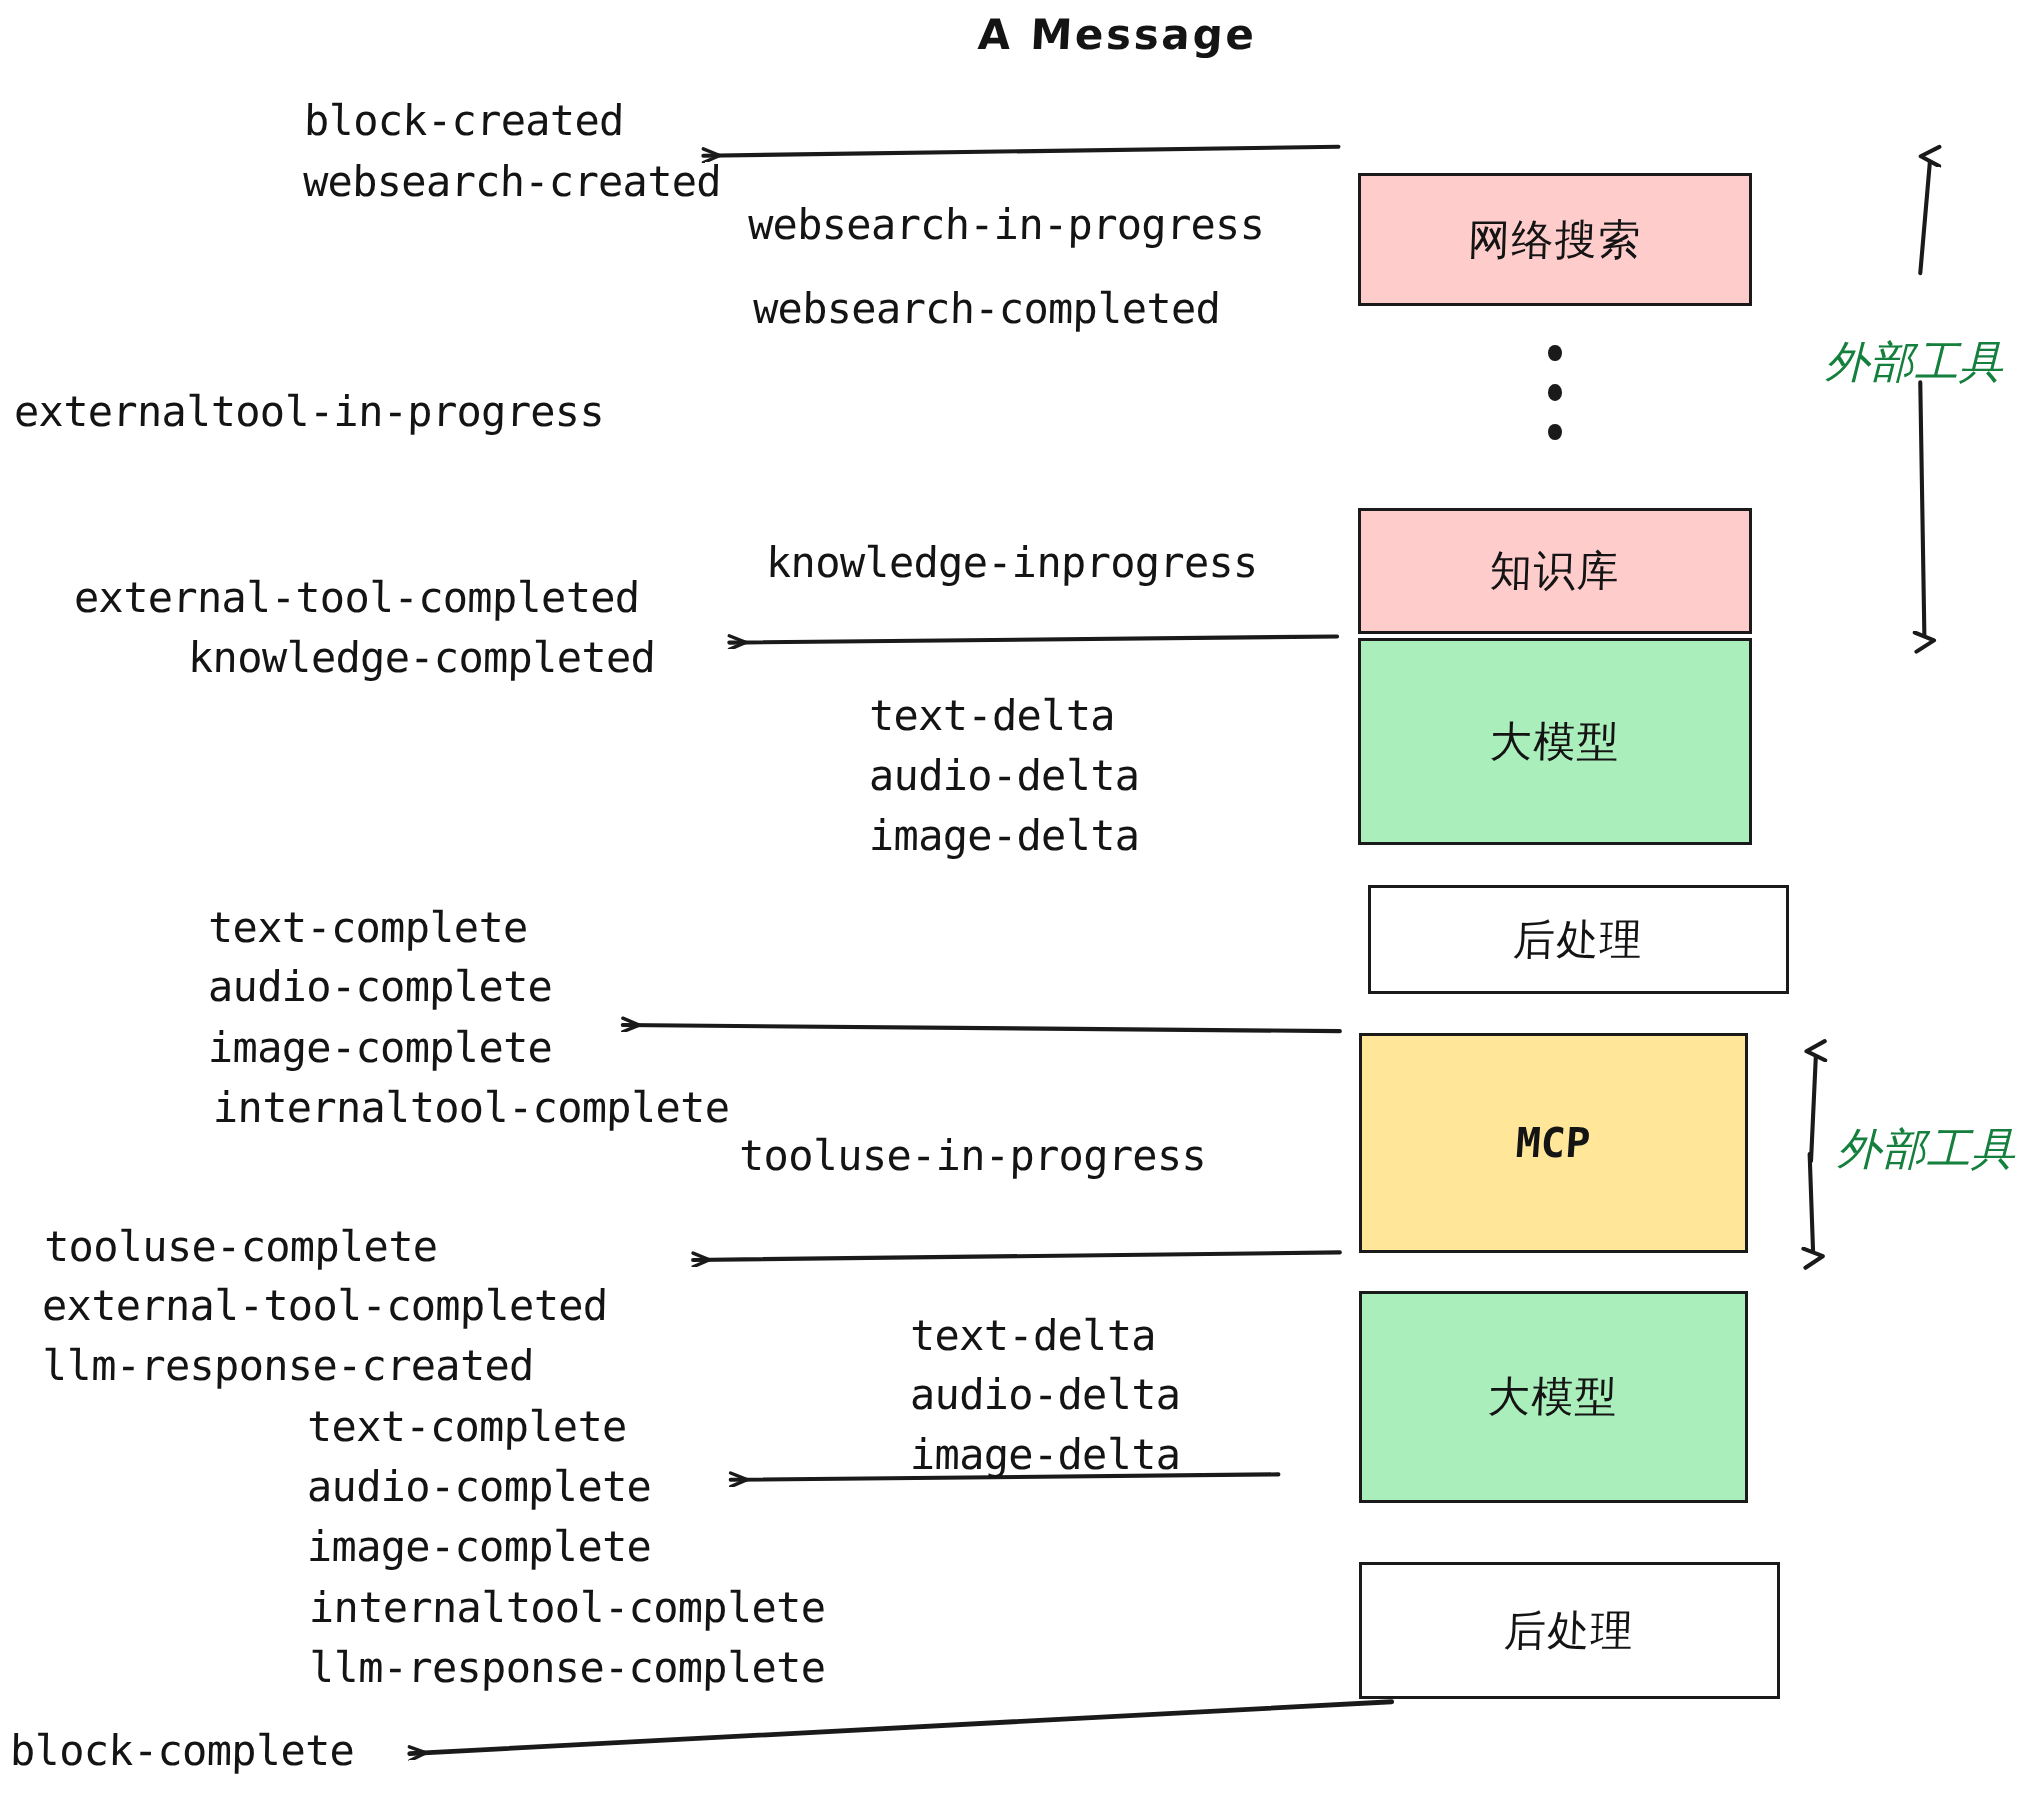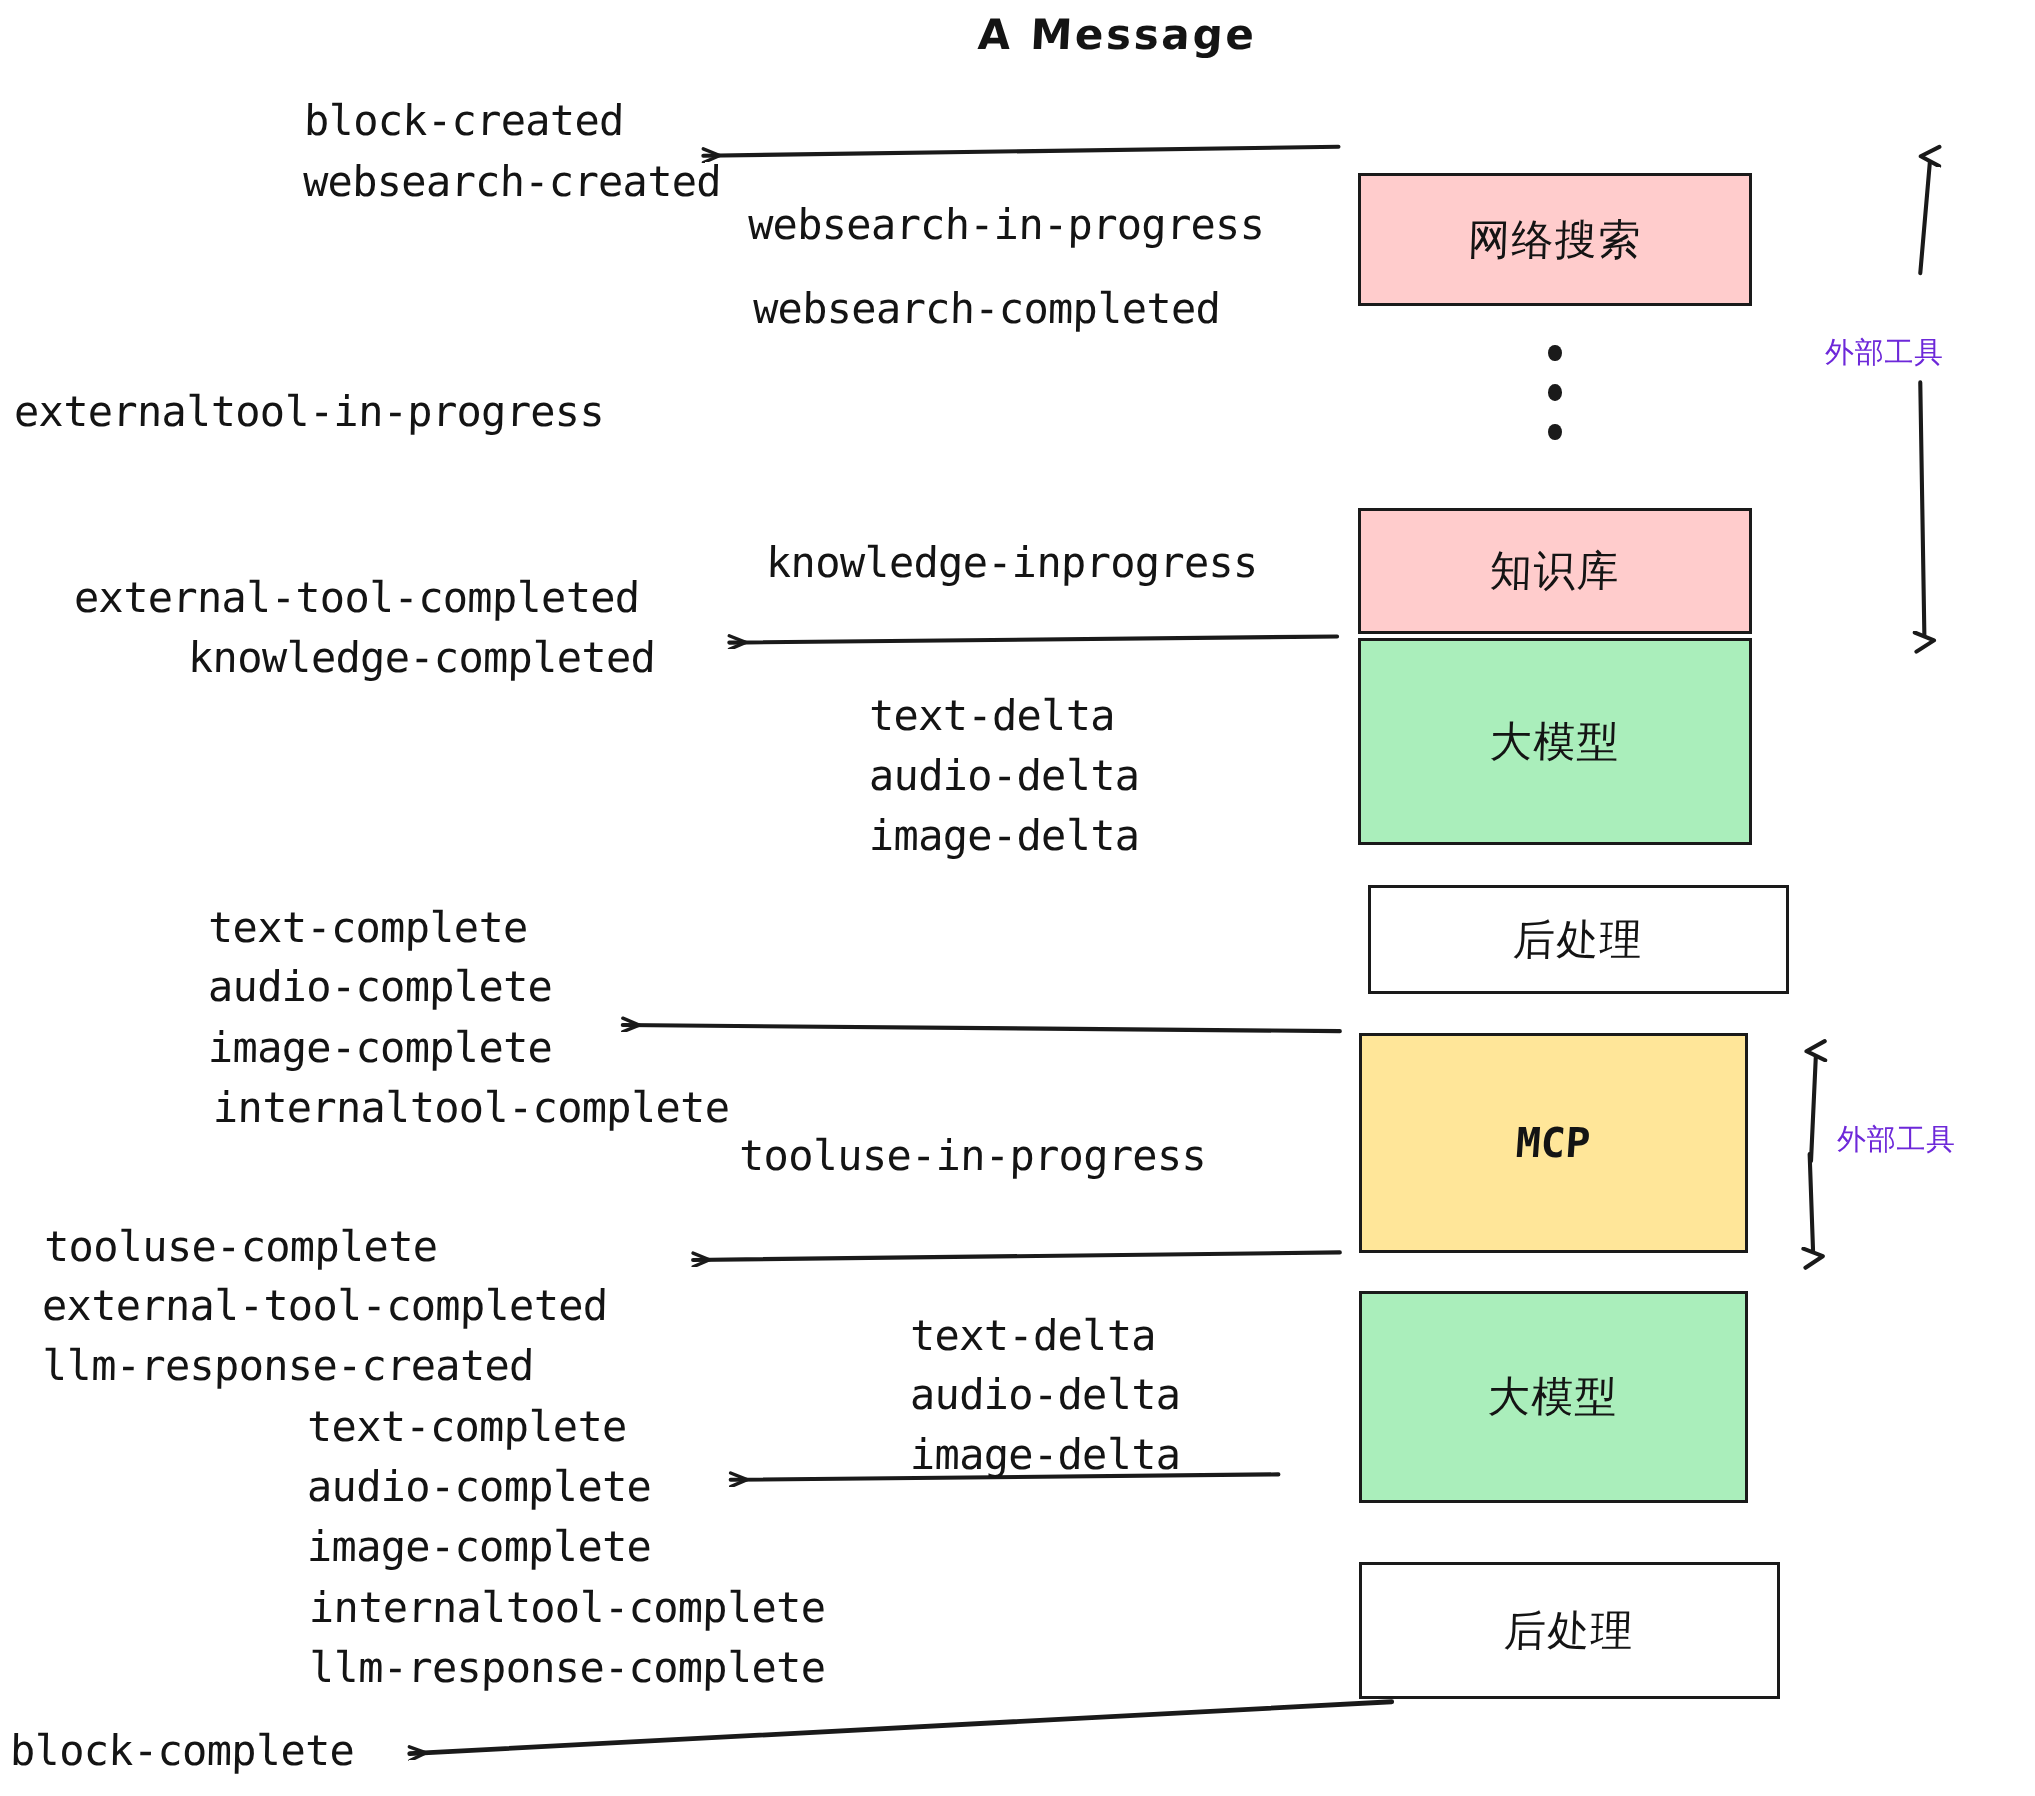--- a/index.html
+++ b/index.html
@@ -53,24 +53,25 @@
     letter-spacing:0px;
     transform:none;
   }
   .box .lbl{ transform:skewX(-2deg); display:inline-block; }
   .box.mono .lbl{ transform:skewX(-4deg); }
 
   
   .side{
     position:absolute;
     font-family:"DejaVu Sans","Liberation Sans",sans-serif;
-    font-size:29px;
-    color:#6d28d9;
+    font-size:44px;
+    color:#15803d;
     white-space:pre;
     letter-spacing:0.7px;
+    font-style:italic;
   }
 
   
   .dots{ position:absolute; }
   .dots span{
     display:block;
     width:13.7px;height:16.4px;
     border-radius:50%;
     background:#1a1a1a;
     margin-bottom:23px;

